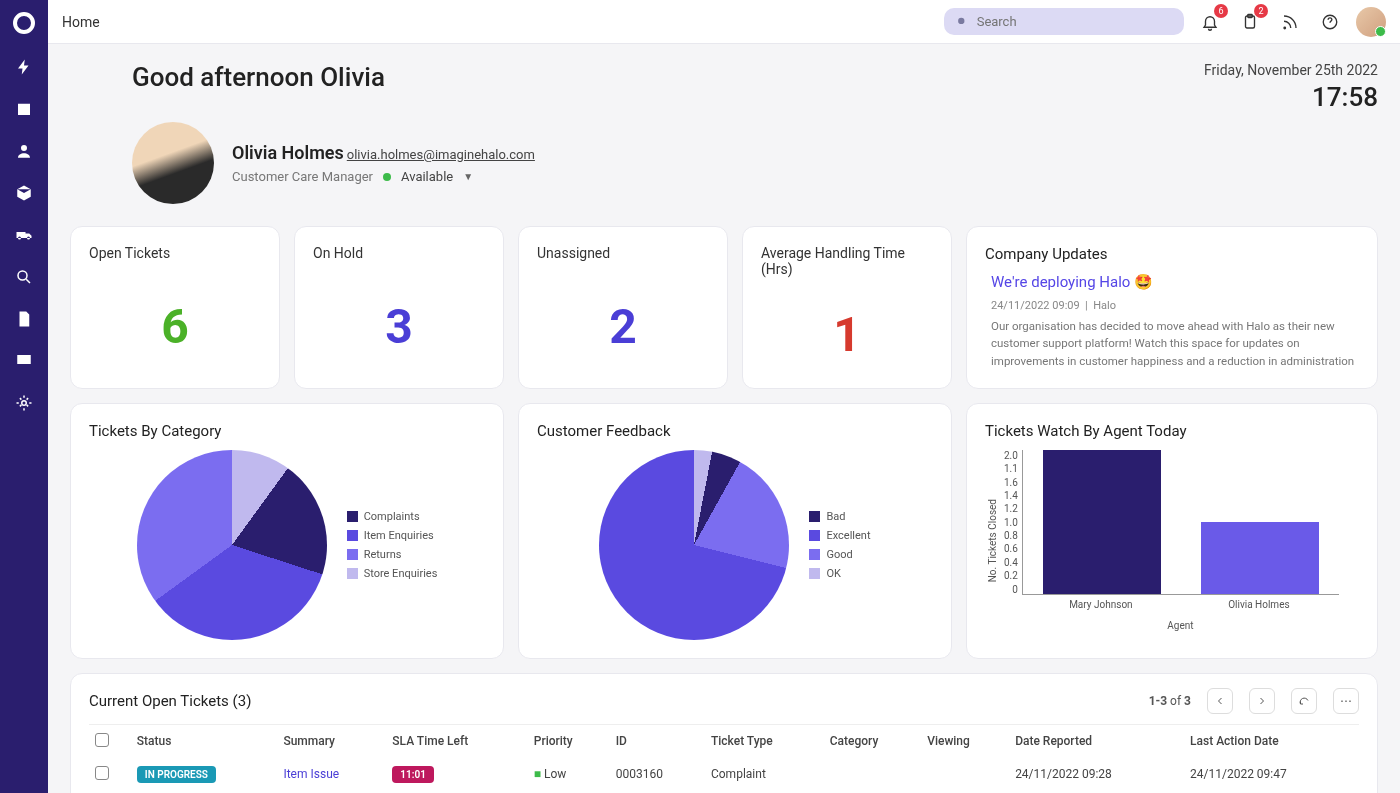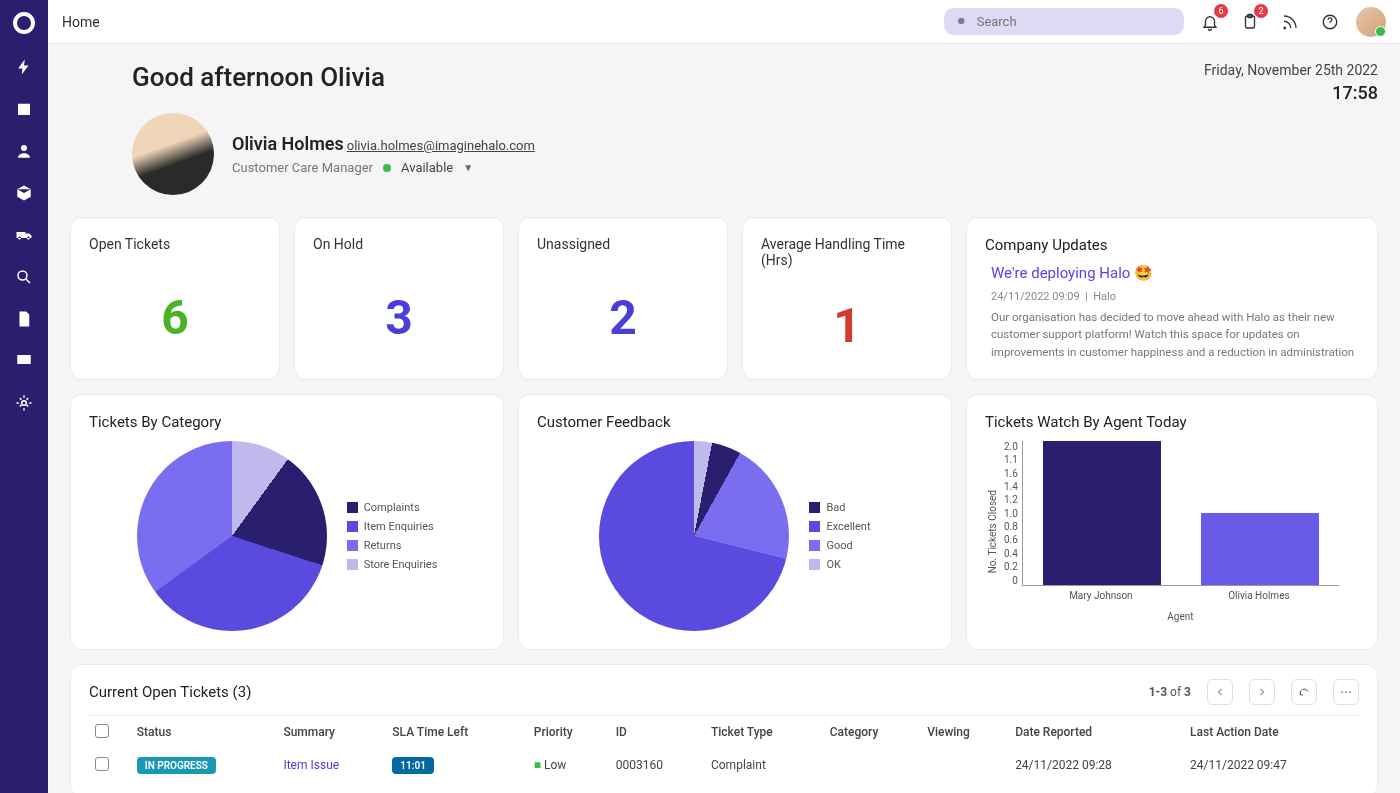--- a/index.html
+++ b/index.html
@@ -19,21 +19,21 @@
   .topbar-icon { position: relative; width: 28px; height: 28px; display: flex; align-items: center; justify-content: center; cursor: pointer; }
   .topbar-icon svg { width: 18px; height: 18px; fill: none; stroke: #333; stroke-width: 1.8; }
   .badge { position: absolute; top: -4px; right: -4px; background: #e63946; color: #fff; font-size: 9px; border-radius: 8px; min-width: 14px; height: 14px; display: flex; align-items: center; justify-content: center; padding: 0 2px; }
   .avatar-small { width: 30px; height: 30px; border-radius: 50%; background: linear-gradient(135deg,#e8c8a8,#d0a080); position: relative; }
   .avatar-small::after { content:''; position:absolute; bottom:0; right:0; width:9px; height:9px; background:#3dbb4a; border-radius:50%; border:1.5px solid #fff; }
   .content { flex: 1; overflow-y: auto; padding: 18px 22px; }
   .header-row { display: flex; justify-content: space-between; align-items: flex-start; }
   .greeting { font-size: 26px; font-weight: 500; color: #222; margin-left: 62px; }
   .date-block { text-align: right; }
   .date { font-size: 14px; color: #444; }
-  .time { font-size: 18px; font-weight: 500; color: #222; margin-top: 4px; }
+  .time { font-size: 26px; font-weight: 500; color: #222; margin-top: 4px; }
   .profile { display: flex; align-items: center; gap: 18px; margin-top: 10px; margin-left: 62px; }
   .avatar-large { width: 82px; height: 82px; border-radius: 50%; background: linear-gradient(160deg,#f0d6b8 40%,#2a2a2a 60%); }
   .profile-info h3 { font-size: 18px; font-weight: 600; color: #222; display: inline-block; }
   .email { font-size: 13px; text-decoration: underline; color: #444; margin-left: 3px; }
   .role-row { margin-top: 6px; font-size: 13px; color: #777; display: flex; align-items: center; gap: 10px; }
   .status-dot { width: 8px; height: 8px; background: #3dbb4a; border-radius: 50%; display: inline-block; }
   .status-text { color: #444; }
   .caret-down { font-size: 10px; color: #666; }
   .cards-row { display: flex; gap: 14px; margin-top: 22px; }
   .card { background: #fff; border: 1px solid #e8e8ee; border-radius: 12px; padding: 18px; }
@@ -83,21 +83,21 @@
   .table-title { font-size: 15px; color: #222; }
   .table-controls { display:flex; align-items:center; gap:16px; font-size:12px; color:#555;}
   .tc-btn { width:26px; height:26px; border:1px solid #ddd; border-radius:6px; display:flex; align-items:center; justify-content:center; cursor:pointer; }
   .tc-btn svg{width:12px;height:12px;stroke:#555;fill:none;stroke-width:2;}
   table { width: 100%; border-collapse: collapse; font-size: 12px; color:#444;}
   th { text-align: left; font-weight: 500; padding: 8px 6px; border-top:1px solid #eee;}
   td { padding: 8px 6px; }
   .chk { width:14px; height:14px; border:1.5px solid #888; border-radius:3px; display:inline-block;}
   .pill { padding:3px 8px; border-radius:4px; font-size:10px; color:#fff; font-weight:600;}
   .pill-prog { background:#1a99b5;}
-  .pill-sla { background:#0369a1;}
+  .pill-sla { background:#be185d;}
   .summary-link{color:#4a3ed6;}
   .profile-row-inner{display:flex;align-items:baseline;}
   .y-lab-wrap{display:flex;}
   .content::-webkit-scrollbar{width:8px;}
   .content::-webkit-scrollbar-thumb{background:#ccc;border-radius:4px;}
 </style>
 </head>
 <body>
 
 <div class="app">

